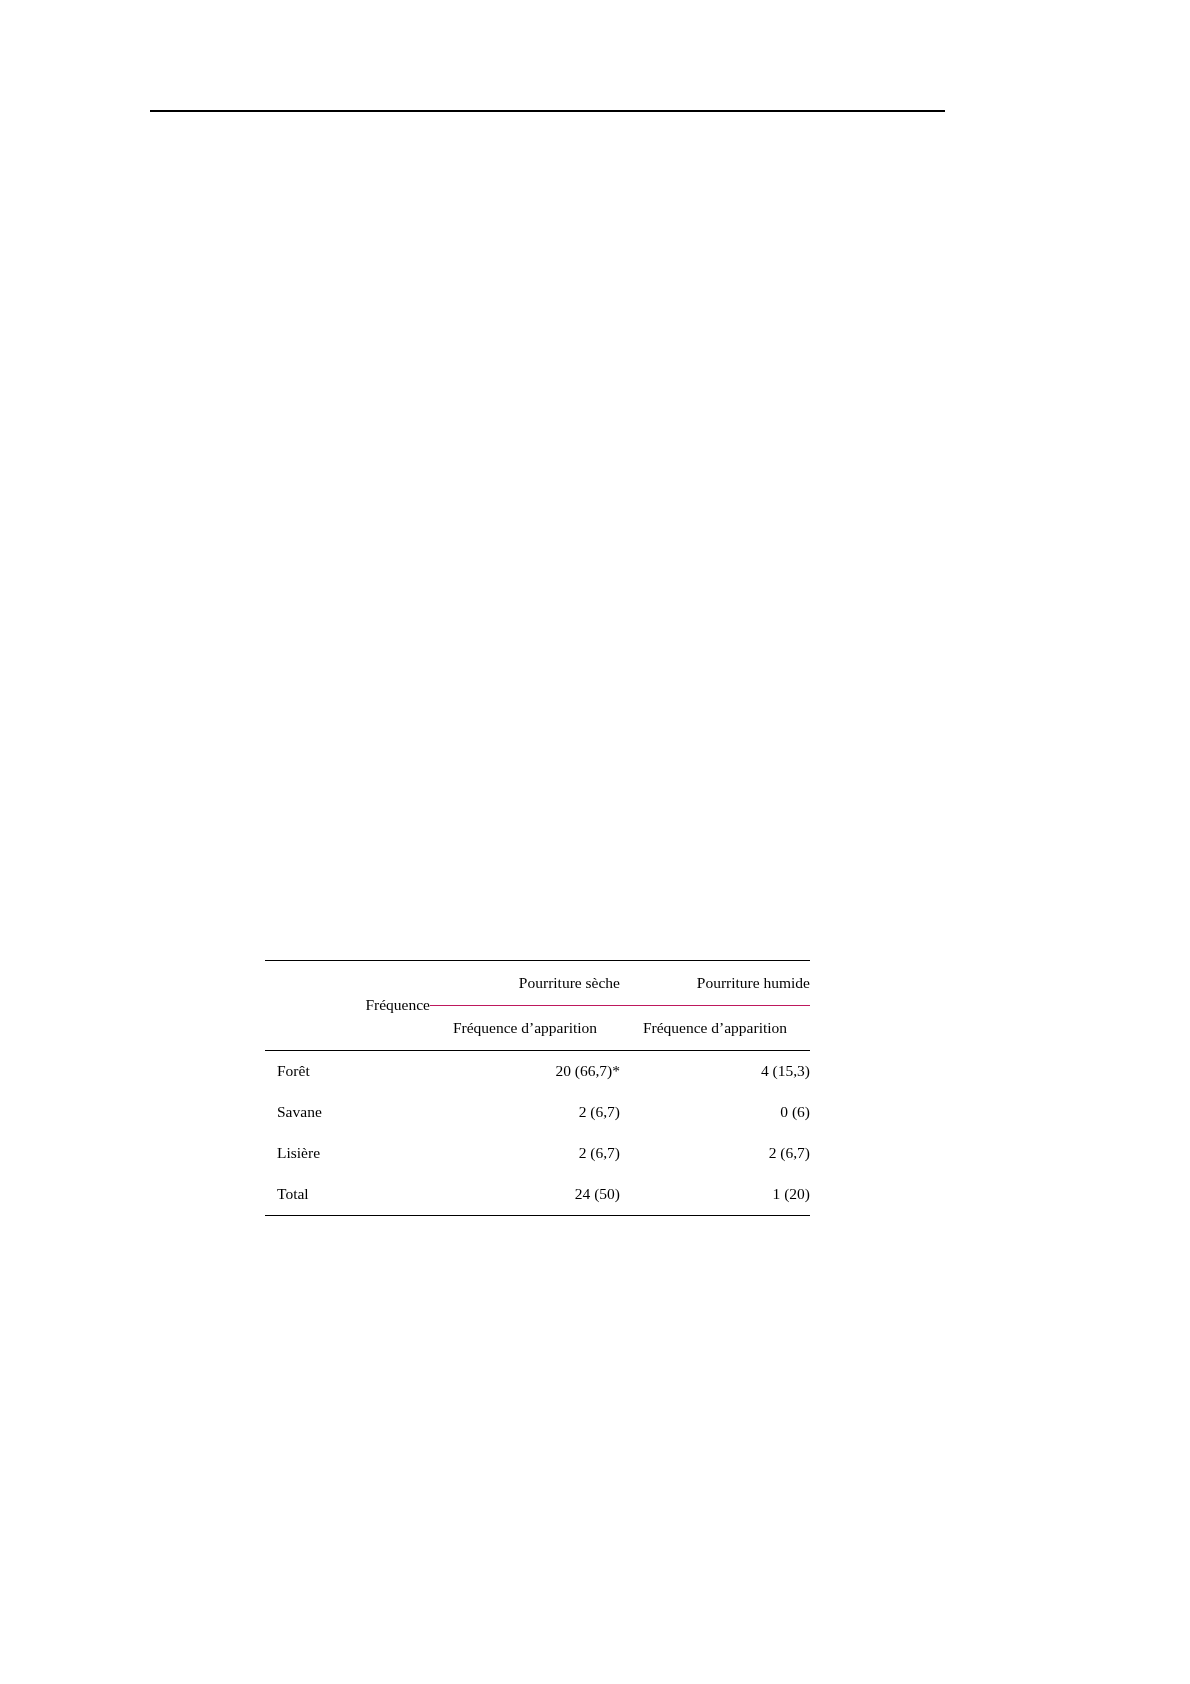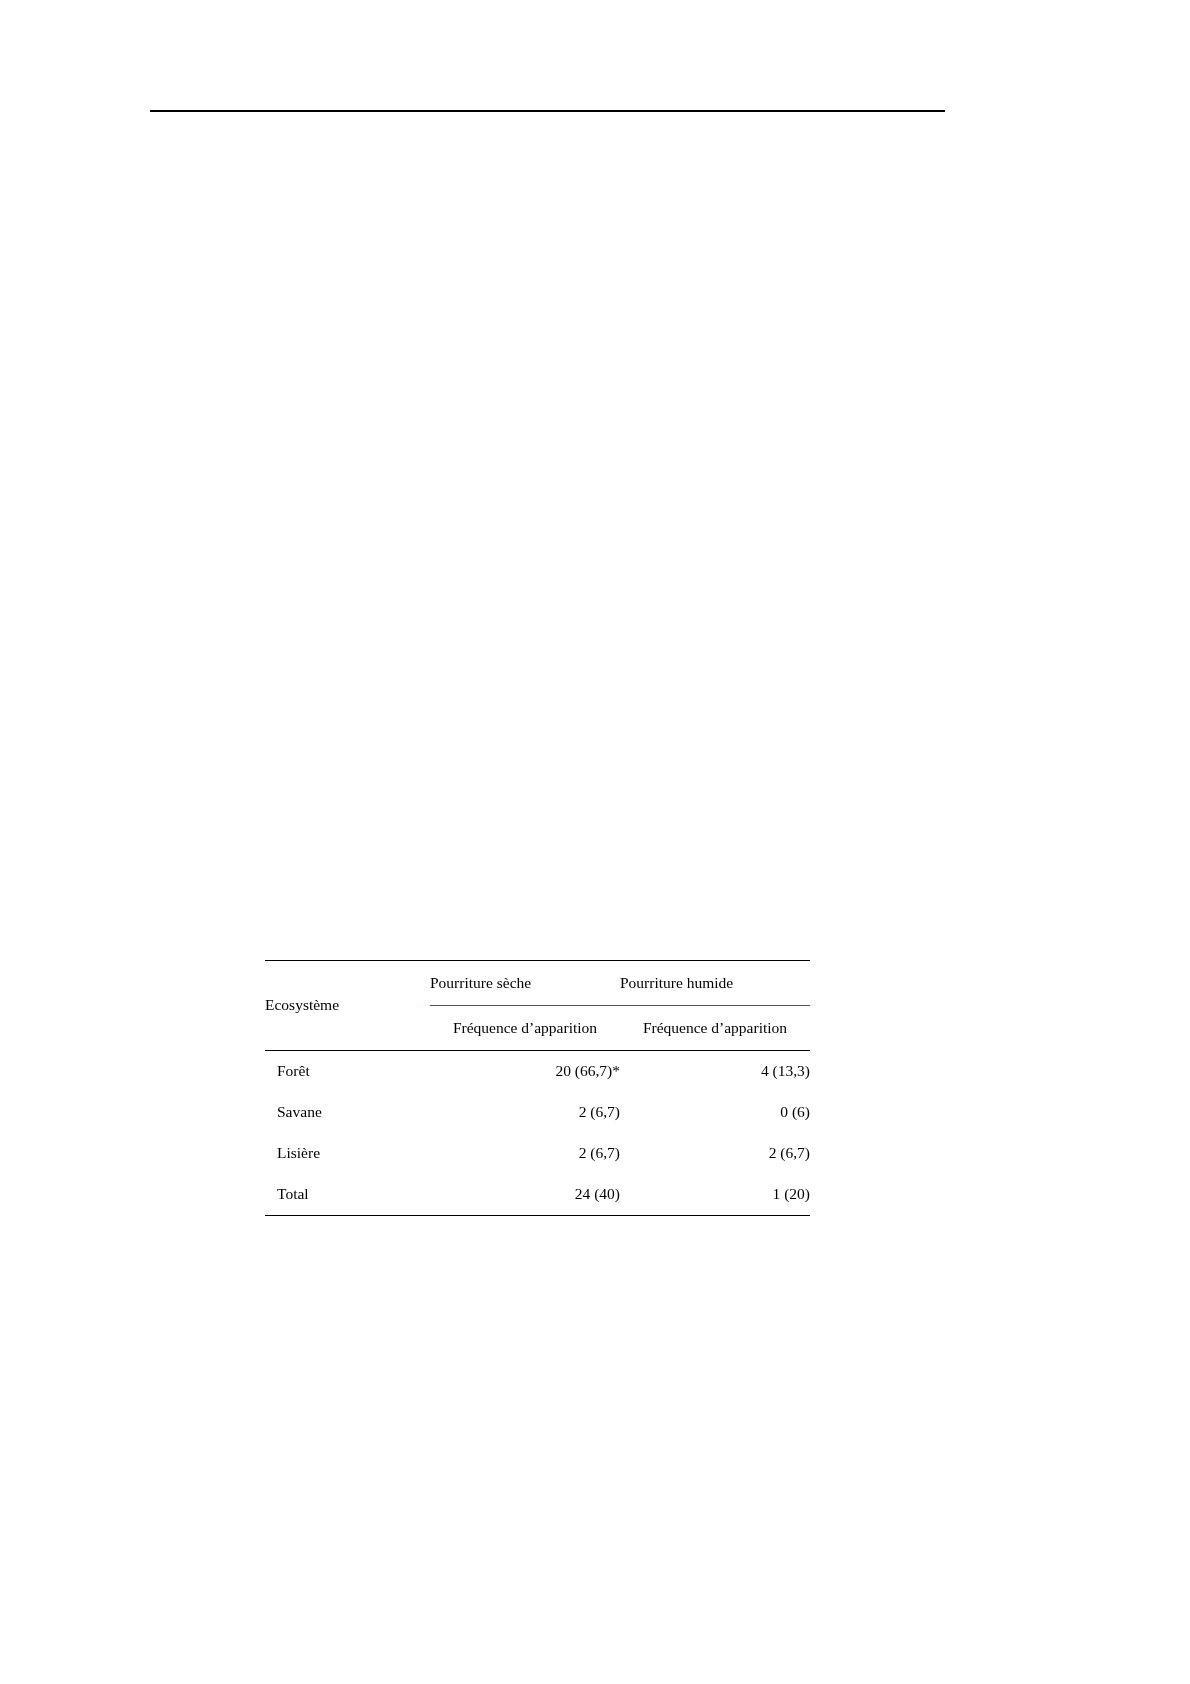--- a/index.html
+++ b/index.html
@@ -52,21 +52,21 @@
     border-top: 1px solid #000000;
   }
   .rule-bottom td {
     border-bottom: 1.4px solid #000000;
   }
   .col-eco { width: 165px; }
   .col-c1  { width: 190px; }
   .col-c2  { width: 190px; }
 
   .grp-head td {
-    text-align: left;
+    text-align: right;
     height: 44px;
     padding-top: 10px;
   }
   .sub-head td {
     text-align: center;
     height: 44px;
   }
   .eco-label {
     text-align: left;
     padding-left: 12px;
@@ -95,46 +95,46 @@
 
   <div class="table-wrap">
     <table class="data-table">
       <colgroup>
         <col class="col-eco">
         <col class="col-c1">
         <col class="col-c2">
       </colgroup>
       <tbody>
         <tr class="grp-head rule-top">
-          <td rowspan="2" class="eco-label">Ecosystème</td>
+          <td rowspan="2" class="eco-label">Fréquence</td>
           <td class="nowrap">Pourriture sèche</td>
           <td class="nowrap">Pourriture humide</td>
         </tr>
         <tr class="sub-head">
           <td class="span-rule nowrap">Fréquence d’apparition</td>
           <td class="span-rule nowrap">Fréquence d’apparition</td>
         </tr>
 
         <tr class="body-row rule-mid">
           <td class="eco-cell">Forêt</td>
           <td>20 (66,7)*</td>
-          <td>4 (13,3)</td>
+          <td>4 (15,3)</td>
         </tr>
         <tr class="body-row">
           <td class="eco-cell">Savane</td>
           <td>2 (6,7)</td>
           <td>0 (6)</td>
         </tr>
         <tr class="body-row">
           <td class="eco-cell">Lisière</td>
           <td>2 (6,7)</td>
           <td>2 (6,7)</td>
         </tr>
         <tr class="body-row rule-bottom">
           <td class="eco-cell">Total</td>
-          <td>24 (40)</td>
+          <td>24 (50)</td>
           <td>1 (20)</td>
         </tr>
       </tbody>
     </table>
   </div>
 
 </div>
 
 </body></html>

